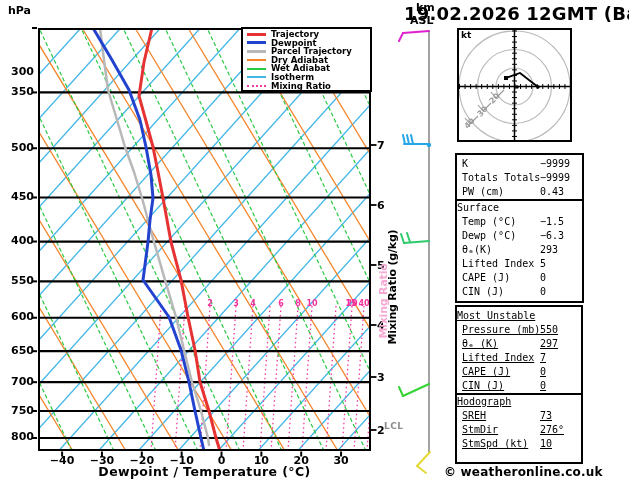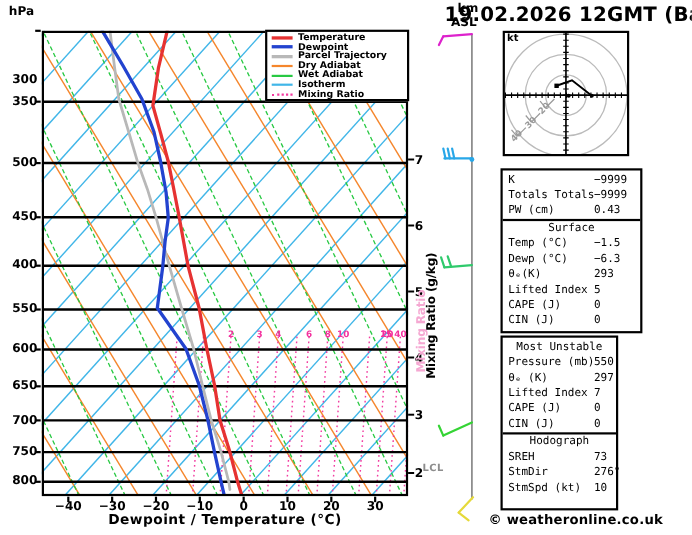--- a/index.html
+++ b/index.html
@@ -27,24 +27,24 @@
           box-sizing:border-box;padding:1px 0 0 4px;z-index:5;}
   .legend-row{display:flex;align-items:center;height:8.6px;}
   .legend-sample{width:19px;margin-right:5px;flex:none;}
   .legend-text{font-size:8.5px;font-weight:700;white-space:nowrap;line-height:8.6px;}
   .hodo-box{left:457px;top:28px;width:115px;height:114px;border:2px solid #000;box-sizing:border-box;}
   .kt-label{left:461px;top:30px;font-size:9px;font-weight:700;}
   .ring-label{font-size:8px;font-weight:700;color:#9a9a9a;transform:rotate(-45deg);}
   .tbox{border:2px solid #000;background:#fff;box-sizing:border-box;
         font-family:"DejaVu Sans Mono",monospace;font-size:10px;padding-top:2px;}
   .tbox-a{left:455px;top:153px;width:129px;height:150px;}
-  .tbox-b{left:455px;top:305px;width:107px;height:159px;}
+  .tbox-b{left:455px;top:305px;width:128px;height:159px;text-decoration:underline;}
   .trow{display:flex;height:14px;line-height:14px;padding-left:5px;white-space:nowrap;}
   .trow .lbl{width:78px;flex:none;}
-  .thead{height:14px;line-height:14px;text-align:center;}
+  .thead{height:14px;line-height:14px;text-align:left;}
   .sep{border-top:2px solid #000;}
   .copyright{left:444px;top:465px;font-size:12px;font-weight:700;letter-spacing:0.2px;white-space:nowrap;}
 </style>
 </head>
 <body>
 
 <div class="page">
 
   <svg id="gfx">
       <defs>
@@ -301,21 +301,21 @@
       <div class="abs km-label" style="top: 370.5px;">3</div>
       <div class="abs km-label" style="top: 423.5px;">2</div>
     </div>
   <div class="abs lcl-label">LCL</div>
   <div class="abs mix-axis-ghost" style="color:#f5a8d2;">Mixing Ratio</div>
   <div class="abs mix-axis">Mixing Ratio (g/kg)</div>
 
   <div class="abs legend" id="legend">
       <div class="legend-row">
         <div class="legend-sample" style="border-top: 3px solid rgb(230, 50, 50);"></div>
-        <div class="legend-text">Temperature</div>
+        <div class="legend-text">Trajectory</div>
       </div>
       <div class="legend-row">
         <div class="legend-sample" style="border-top: 3px solid rgb(35, 67, 207);"></div>
         <div class="legend-text">Dewpoint</div>
       </div>
       <div class="legend-row">
         <div class="legend-sample" style="border-top: 3px solid rgb(184, 184, 184);"></div>
         <div class="legend-text">Parcel Trajectory</div>
       </div>
       <div class="legend-row">

